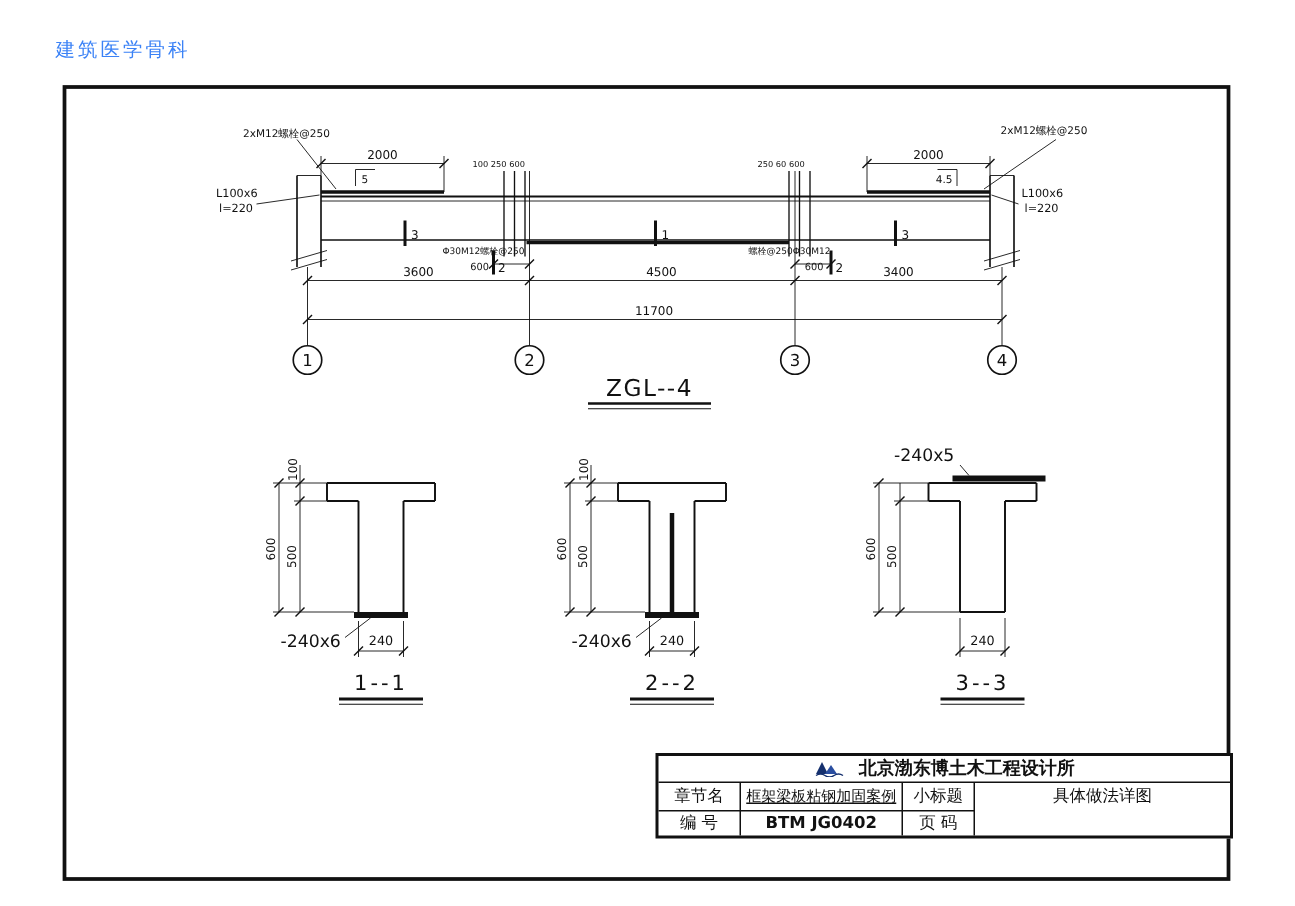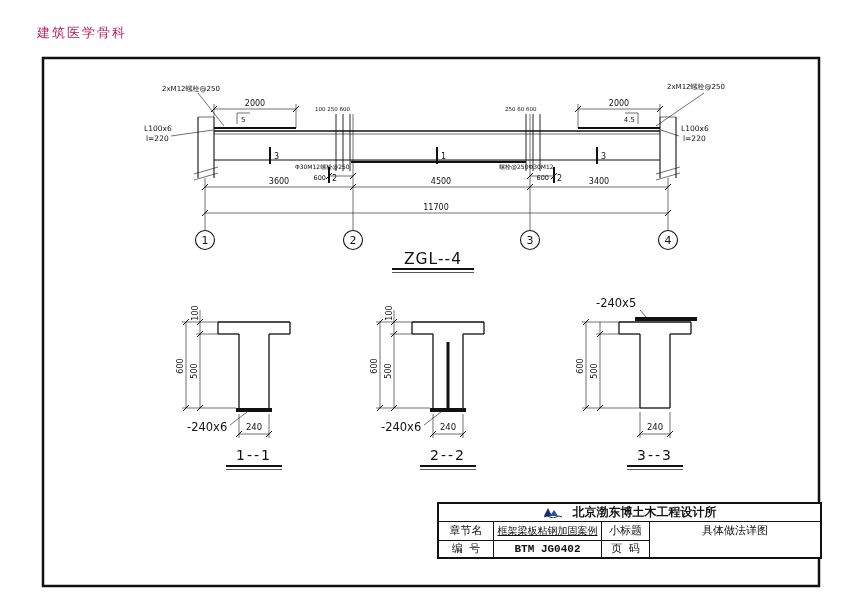--- a/index.html
+++ b/index.html
@@ -1,19 +1,19 @@
 <!DOCTYPE html>
 <html><head>
 <meta charset="utf-8">
 <style>
   html,body{margin:0;padding:0;background:#fff;}
   body{width:863px;height:604px;position:relative;overflow:hidden;
        font-family:"DejaVu Sans","Liberation Sans",sans-serif;color:#111;}
   .watermark{position:absolute;left:37px;top:24px;font-family:"DejaVu Serif","Liberation Serif",serif;
-             font-size:13px;color:#be185d;letter-spacing:2px;}
+             font-size:13px;color:#3b82f6;letter-spacing:2px;}
   svg.drawing{position:absolute;left:0;top:0;}
   svg text{fill:#111;}
   .t55{font-size:5.5px}.t6{font-size:6px}.t65{font-size:6.5px}.t7{font-size:7px}
   .t75{font-size:7.5px}.t8{font-size:8px}.t85{font-size:8.5px}
   .t11{font-size:11px}.t115{font-size:11.5px}
   .t14{font-size:14px;letter-spacing:2px}.t15{font-size:15.5px;letter-spacing:1px}
   .ln{stroke:#111;stroke-width:0.6;fill:none}
   .ln1{stroke:#111;stroke-width:1.1;fill:none}
   .ln12{stroke:#111;stroke-width:1.3;fill:none}
   .ln2{stroke:#111;stroke-width:2.2;fill:none}
@@ -21,21 +21,21 @@
   .cut{stroke:#111;stroke-width:2;fill:none}
   .bolt{stroke:#111;stroke-width:0.9;fill:none}
   .titleblock{position:absolute;left:437px;top:502px;width:381px;height:53px;
               border:2px solid #111;background:#fff;display:flex;flex-direction:column;}
   .tb-head{height:17px;border-bottom:1.2px solid #111;display:flex;align-items:center;
            justify-content:center;gap:6px;font-weight:bold;font-size:12px;}
   .tb-grid{flex:1;display:grid;grid-template-columns:55px 108px 48px 1fr;grid-template-rows:1fr 1fr;}
   .tb-cell{display:flex;align-items:center;justify-content:center;font-size:11px;
            border-right:1.2px solid #111;white-space:nowrap;overflow:hidden;}
   .tb-cell:nth-child(4n){border-right:none;}
-  .tb-cell:nth-child(n+5){border-top:1.2px solid #111;font-family:Liberation Mono, monospace;}
+  .tb-cell:nth-child(n+5){border-top:1.2px solid #111;}
   .tb-val.small{font-size:10px;text-decoration:underline;}
   .tb-val.bold{font-weight:bold;}
 </style>
 </head>
 <body>
 
 <div class="page">
 
   <div class="watermark">建筑医学骨科</div>
 

